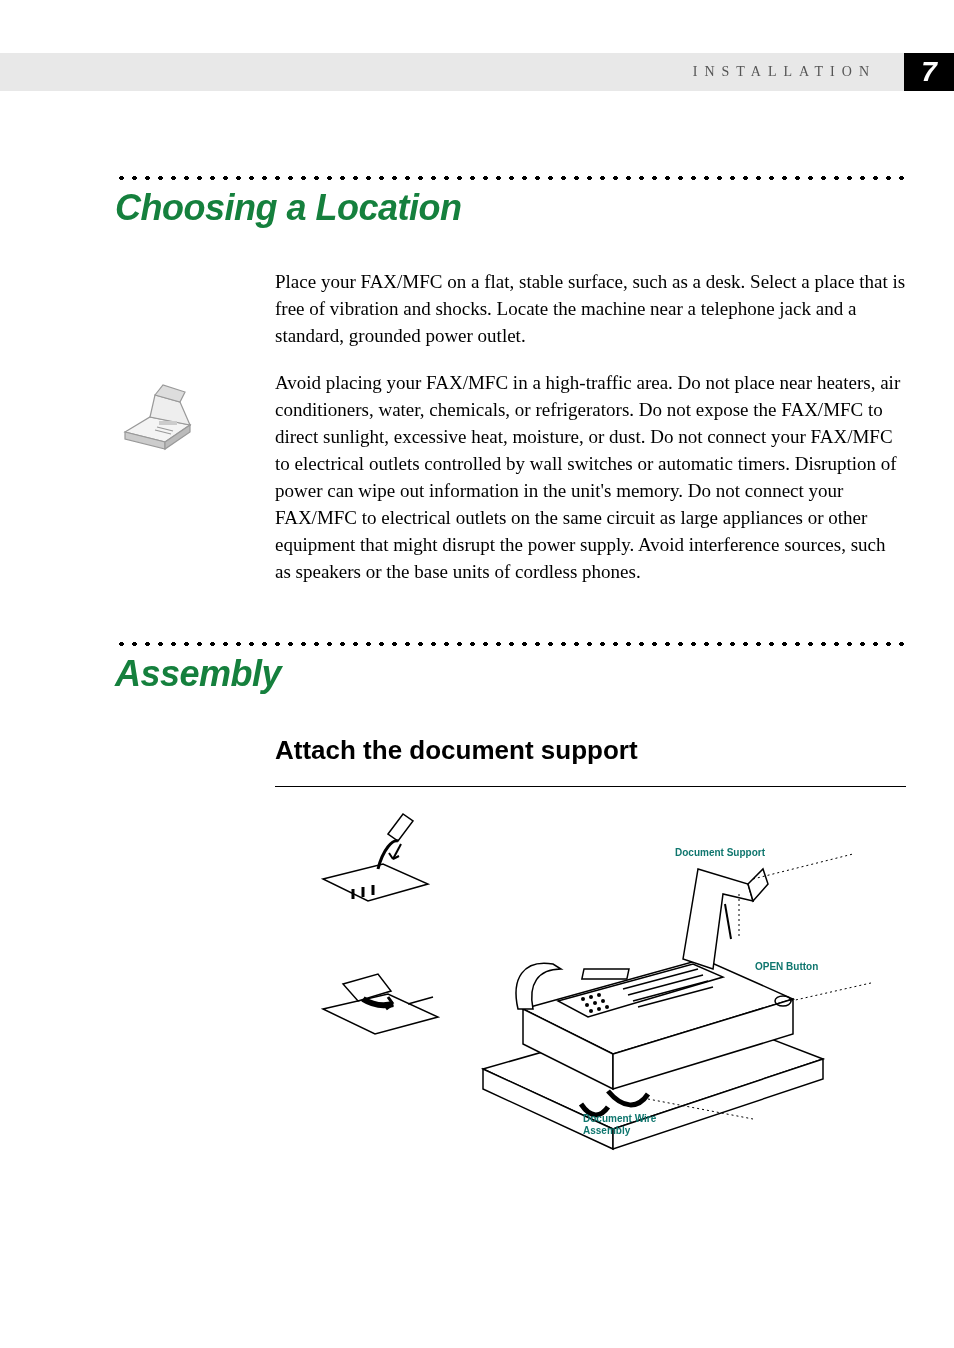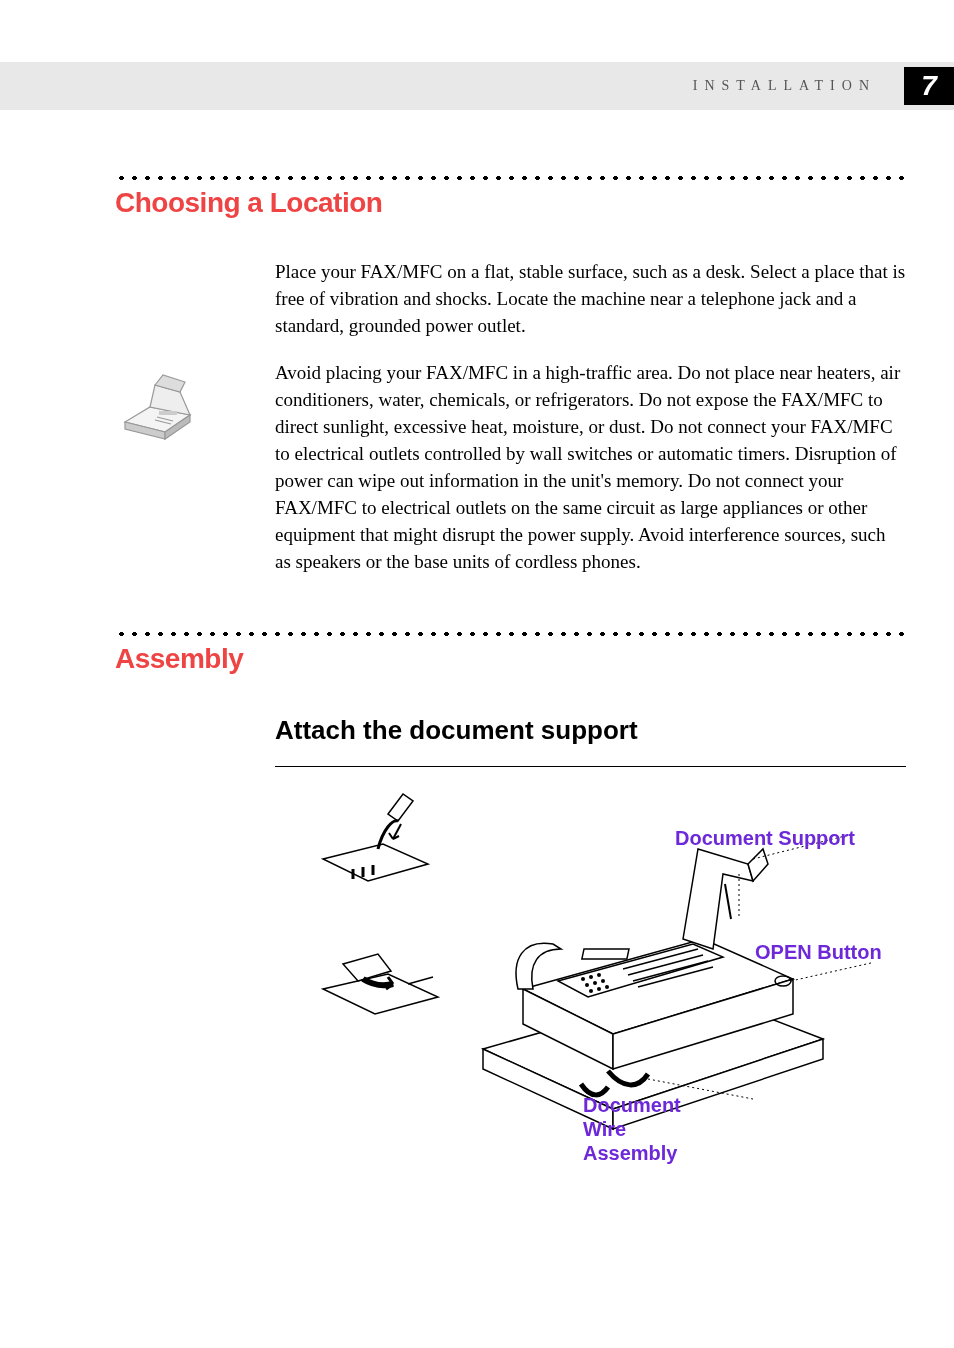--- a/index.html
+++ b/index.html
@@ -5,24 +5,24 @@
     * { margin: 0; padding: 0; box-sizing: border-box; }
     body {
       width: 954px;
       height: 1348px;
       background: #ffffff;
       font-family: Georgia, 'Times New Roman', serif;
       position: relative;
     }
     .header-band {
       position: absolute;
-      top: 62px;
+      top: 53px;
       left: 0;
       right: 0;
-      height: 48px;
+      height: 38px;
       background: #e8e8e8;
       display: flex;
       align-items: center;
       justify-content: flex-end;
       padding-right: 0;
     }
     .header-label {
       font-family: Georgia, serif;
       font-size: 14px;
       letter-spacing: 7px;
@@ -52,22 +52,23 @@
       height: 6px;
       background-image: radial-gradient(circle, #000 2.2px, transparent 2.2px);
       background-size: 13px 6px;
       background-repeat: repeat-x;
       background-position: left center;
       margin-bottom: 6px;
     }
     h1 {
       font-family: Arial, Helvetica, sans-serif;
       font-weight: 900;
-      font-size: 28px;
-      color: #ef4444;
+      font-style: italic;
+      font-size: 36px;
+      color: #15803d;
       margin-bottom: 40px;
       letter-spacing: -0.5px;
     }
     .body-col {
       margin-left: 160px;
     }
     p.body {
       font-family: Georgia, 'Times New Roman', serif;
       font-size: 19px;
       line-height: 1.42;
@@ -100,23 +101,23 @@
     .main-illustration {
       position: absolute;
       left: 18px;
       top: 0;
       width: 580px;
       height: 360px;
     }
     .callout {
       position: absolute;
       font-family: Arial, Helvetica, sans-serif;
-      font-size: 20px;
+      font-size: 10px;
       font-weight: bold;
-      color: #6d28d9;
+      color: #0f766e;
     }
     .callout.doc-support { left: 400px; top: 38px; }
     .callout.open-btn { left: 480px; top: 152px; }
     .callout.doc-wire { left: 308px; top: 304px; width: 120px; line-height: 1.2; }
   </style>
 </head>
 <body>
 
 <div class="header-band">
   <span class="header-label">INSTALLATION</span>

